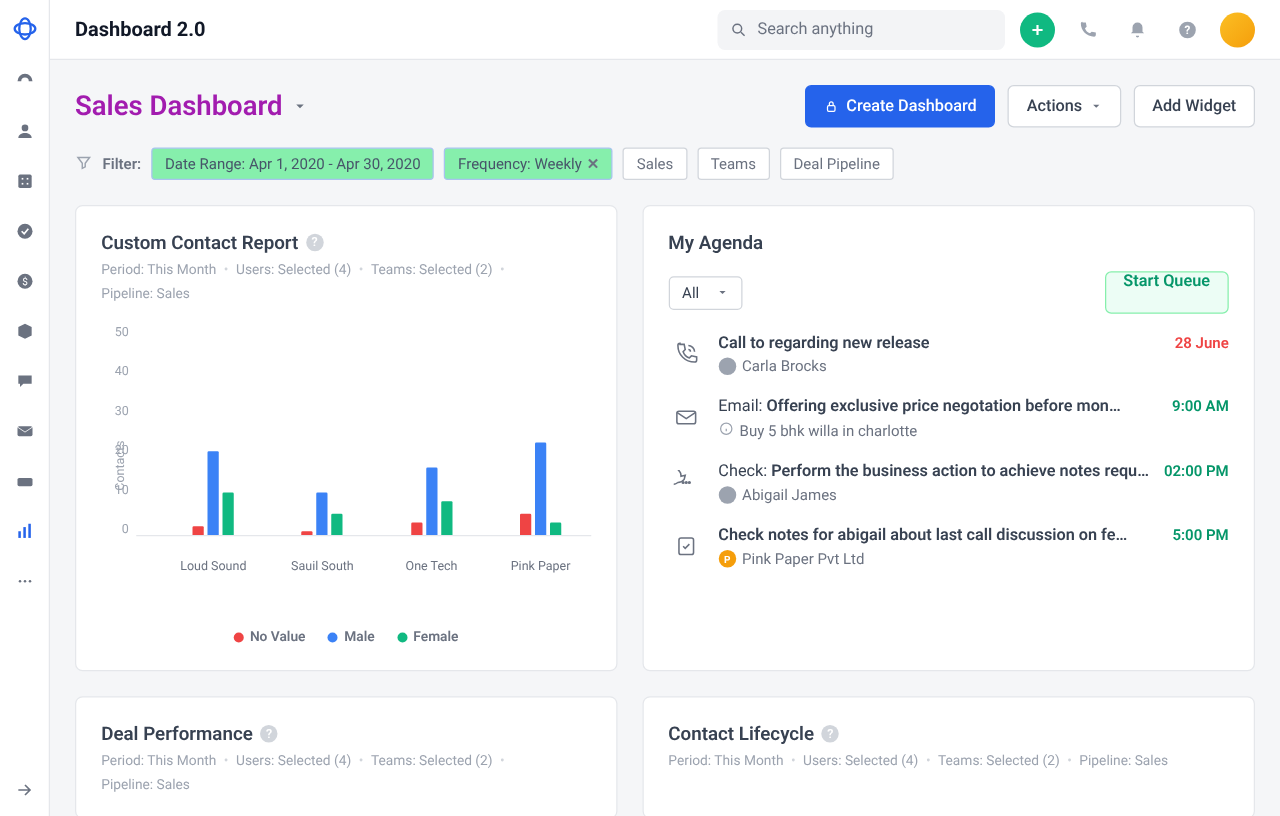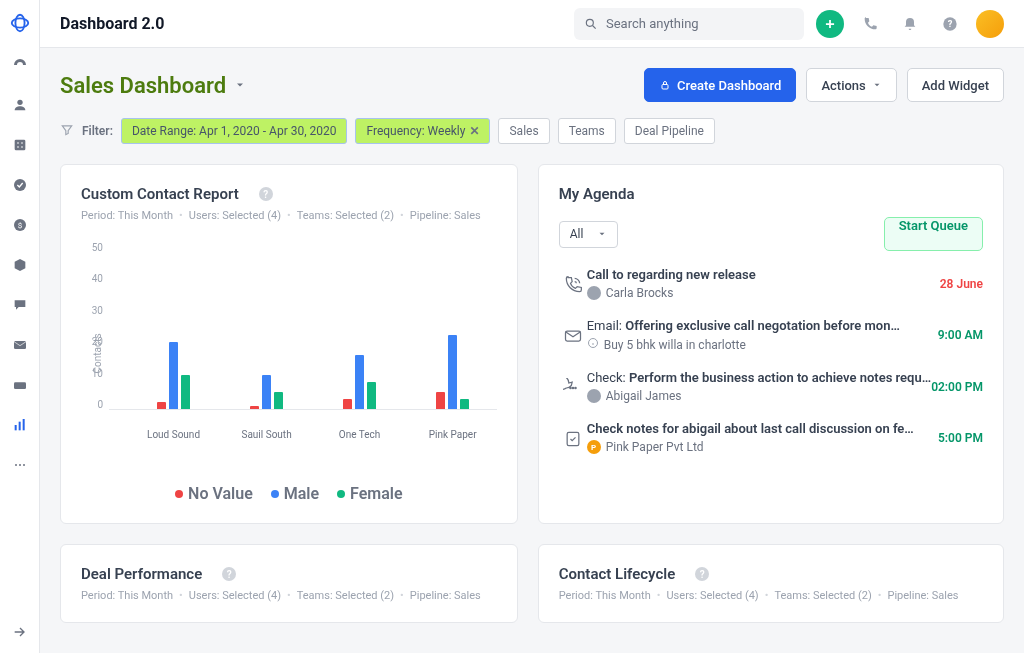--- a/index.html
+++ b/index.html
@@ -10,56 +10,56 @@
 .left-nav .nav-icon.active { color: #2563eb; }
 .main { flex: 1; display: flex; flex-direction: column; }
 .topbar { height: 48px; background: #fff; border-bottom: 1px solid #e5e7eb; display: flex; align-items: center; padding: 0 20px; gap: 12px; }
 .topbar .title { font-weight: 700; font-size: 16px; color: #111827; }
 .topbar .search { margin-left: auto; width: 230px; height: 32px; background: #f3f4f6; border-radius: 6px; display: flex; align-items: center; padding: 0 10px; gap: 8px; color: #6b7280; font-size: 13px; }
 .topbar .icon-btn { width: 28px; height: 28px; border-radius: 50%; display: flex; align-items: center; justify-content: center; color: #9ca3af; cursor: pointer; }
 .topbar .icon-btn.green { background: #10b981; color: #fff; }
 .topbar .avatar { width: 28px; height: 28px; border-radius: 50%; background: linear-gradient(135deg,#fbbf24,#f59e0b); }
 .content { flex: 1; overflow: auto; padding: 20px; }
 .page-header { display: flex; align-items: center; margin-bottom: 16px; }
-.page-title { font-size: 22px; font-weight: 600; color: #4d7c0f; }
+.page-title { font-size: 22px; font-weight: 600; color: #a21caf; }
 .chevron-down { margin-left: 8px; }
 .header-actions { margin-left: auto; display: flex; gap: 10px; justify-content: flex-end; }
 .btn { height: 34px; padding: 0 14px; border-radius: 5px; font-size: 13px; font-weight: 500; display: flex; align-items: center; gap: 6px; cursor: pointer; border: 1px solid #d1d5db; background: #fff; color: #374151; }
 .btn.primary { background: #2563eb; color: #fff; border-color: #2563eb; }
 .filter-bar { display: flex; align-items: center; gap: 8px; margin-bottom: 20px; font-size: 12px; color: #6b7280; }
 .filter-icon { color: #9ca3af; }
 .filter-label { font-weight: 600; }
 .chip { padding: 5px 10px; border: 1px solid #d1d5db; border-radius: 3px; background: #fff; font-size: 12px; color: #6b7280; cursor: pointer; }
-.chip.active { background: #bef264; border-color: #a7c3ee; color: #475569; }
+.chip.active { background: #86efac; border-color: #a7c3ee; color: #475569; }
 .chip .close { margin-left: 4px; color: #6b7280; font-weight: 600; }
 .grid { display: grid; grid-template-columns: 1fr 1fr; gap: 20px; }
 .card { background: #fff; border: 1px solid #e5e7eb; border-radius: 6px; padding: 20px; }
-.card-title { font-size: 15px; font-weight: 600; color: #374151; display: flex; align-items: center; gap: 20px; }
+.card-title { font-size: 15px; font-weight: 600; color: #374151; display: flex; align-items: center; gap: 6px; }
 .help-icon { width: 14px; height: 14px; background: #d1d5db; border-radius: 50%; display: inline-flex; align-items: center; justify-content: center; color: #fff; font-size: 10px; }
 .card-meta { font-size: 11px; color: #9ca3af; margin-top: 6px; display: flex; gap: 6px; flex-wrap: wrap; }
 .card-meta span:not(:last-child)::after { content: "•"; margin-left: 6px; color: #d1d5db; }
 .chart-area { margin-top: 20px; position: relative; height: 210px; display: flex; }
 .y-axis-label { position: absolute; left: -4px; top: 55%; transform: rotate(-90deg) translateX(10px); font-size: 10px; color: #9ca3af; }
 .y-ticks { display: flex; flex-direction: column; justify-content: space-between; height: 168px; font-size: 10px; color: #9ca3af; text-align: right; padding-right: 6px; width: 28px; }
 .plot { flex: 1; position: relative; border-bottom: 1px solid #e5e7eb; height: 168px; }
 .bar-group { position: absolute; bottom: 0; display: flex; gap: 3px; align-items: flex-end; width: 36px; justify-content: center; }
 .bar { width: 9px; border-radius: 1px 1px 0 0; }
 .bar.novalue { background: #ef4444; }
 .bar.male { background: #3b82f6; }
 .bar.female { background: #10b981; }
 .x-labels { position: absolute; bottom: -20px; left: 0; right: 0; display: flex; font-size: 10px; color: #6b7280; }
 .x-label { position: absolute; transform: translateX(-50%); white-space: nowrap; }
-.legend { margin-top: 32px; display: flex; justify-content: center; gap: 18px; font-size: 16px; color: #6b7280; }
+.legend { margin-top: 32px; display: flex; justify-content: center; gap: 18px; font-size: 11px; color: #6b7280; }
 .legend-item { display: flex; align-items: center; gap: 5px; font-weight: 600; }
 .legend-dot { width: 8px; height: 8px; border-radius: 50%; }
 .agenda-controls { display: flex; align-items: center; margin-top: 14px; }
 .select { height: 27px; border: 1px solid #d1d5db; border-radius: 4px; padding: 0 10px; display: flex; align-items: center; gap: 14px; font-size: 12px; color: #374151; cursor: pointer; }
 .start-queue { margin-left: auto; background: #ecfdf5; border: 1px solid #86efac; color: #059669; font-size: 13px; font-weight: 600; height: 34px; padding: 0 14px; border-radius: 5px; cursor: pointer; }
 .agenda-list { margin-top: 16px; display: flex; flex-direction: column; gap: 18px; }
-.agenda-item { display: flex; align-items: center; }
+.agenda-item { display: flex; gap: 12px; align-items: flex-start; }
 .agenda-icon { width: 28px; height: 28px; color: #6b7280; flex-shrink: 0; margin-top: 2px; display:flex;align-items:center;justify-content:center;}
 .agenda-body { flex: 1; min-width: 0; }
 .agenda-title { font-size: 13px; color: #374151; font-weight: 600; white-space: nowrap; overflow: hidden; text-overflow: ellipsis; }
 .agenda-prefix { font-weight: 400; color: #374151; }
 .agenda-sub { font-size: 12px; color: #6b7280; display: flex; align-items: center; gap: 5px; margin-top: 4px; }
 .agenda-sub .mini-avatar { width: 14px; height: 14px; border-radius: 50%; background: #9ca3af; flex-shrink: 0; }
 .agenda-sub .mini-avatar.yellow { background: #f59e0b; color: #fff; display:flex;align-items:center;justify-content:center;font-size:8px;font-weight:700; }
 .agenda-time { font-size: 12px; color: #059669; font-weight: 600; white-space: nowrap; }
 .agenda-time.red { color: #ef4444; }
 .collapse-icon { margin-top: auto; }
@@ -319,21 +319,21 @@
               <div class="agenda-time red">28 June</div>
             </div>
             <div class="agenda-item">
               <div class="agenda-icon">
                 <svg width="20" height="20" viewBox="0 0 24 24" fill="none" stroke="currentColor" stroke-width="1.5">
                   <rect x="3" y="6" width="18" height="12" rx="2"></rect>
                   <path d="M3 7l9 6 9-6"></path>
                 </svg>
               </div>
               <div class="agenda-body">
-                <div class="agenda-title"><span class="agenda-prefix">Email: </span><span>Offering exclusive call negotation before mon…</span></div>
+                <div class="agenda-title"><span class="agenda-prefix">Email: </span><span>Offering exclusive price negotation before mon…</span></div>
                 <div class="agenda-sub">
                   <span><svg width="12" height="12" viewBox="0 0 24 24" fill="none" stroke="#9ca3af" stroke-width="2">
                       <circle cx="12" cy="12" r="9"></circle>
                       <path d="M12 8v.01M12 12v4"></path>
                     </svg></span>
                   <span>Buy 5 bhk willa in charlotte</span>
                 </div>
               </div>
               <div class="agenda-time ">9:00 AM</div>
             </div>

